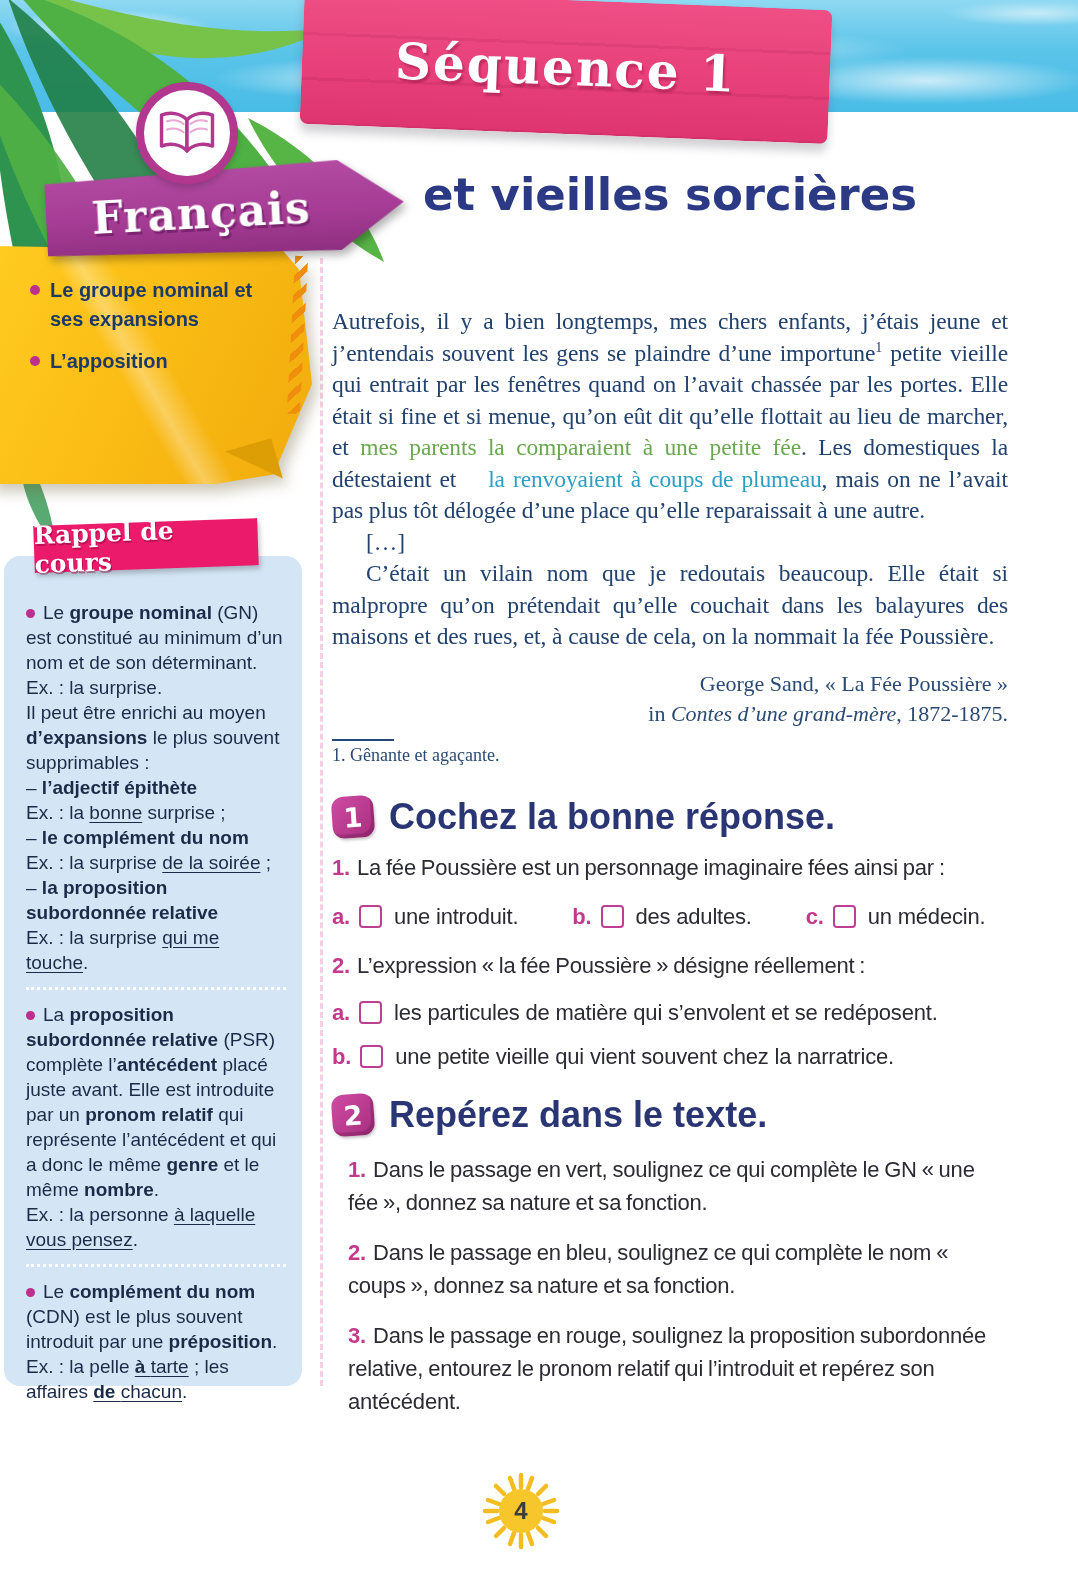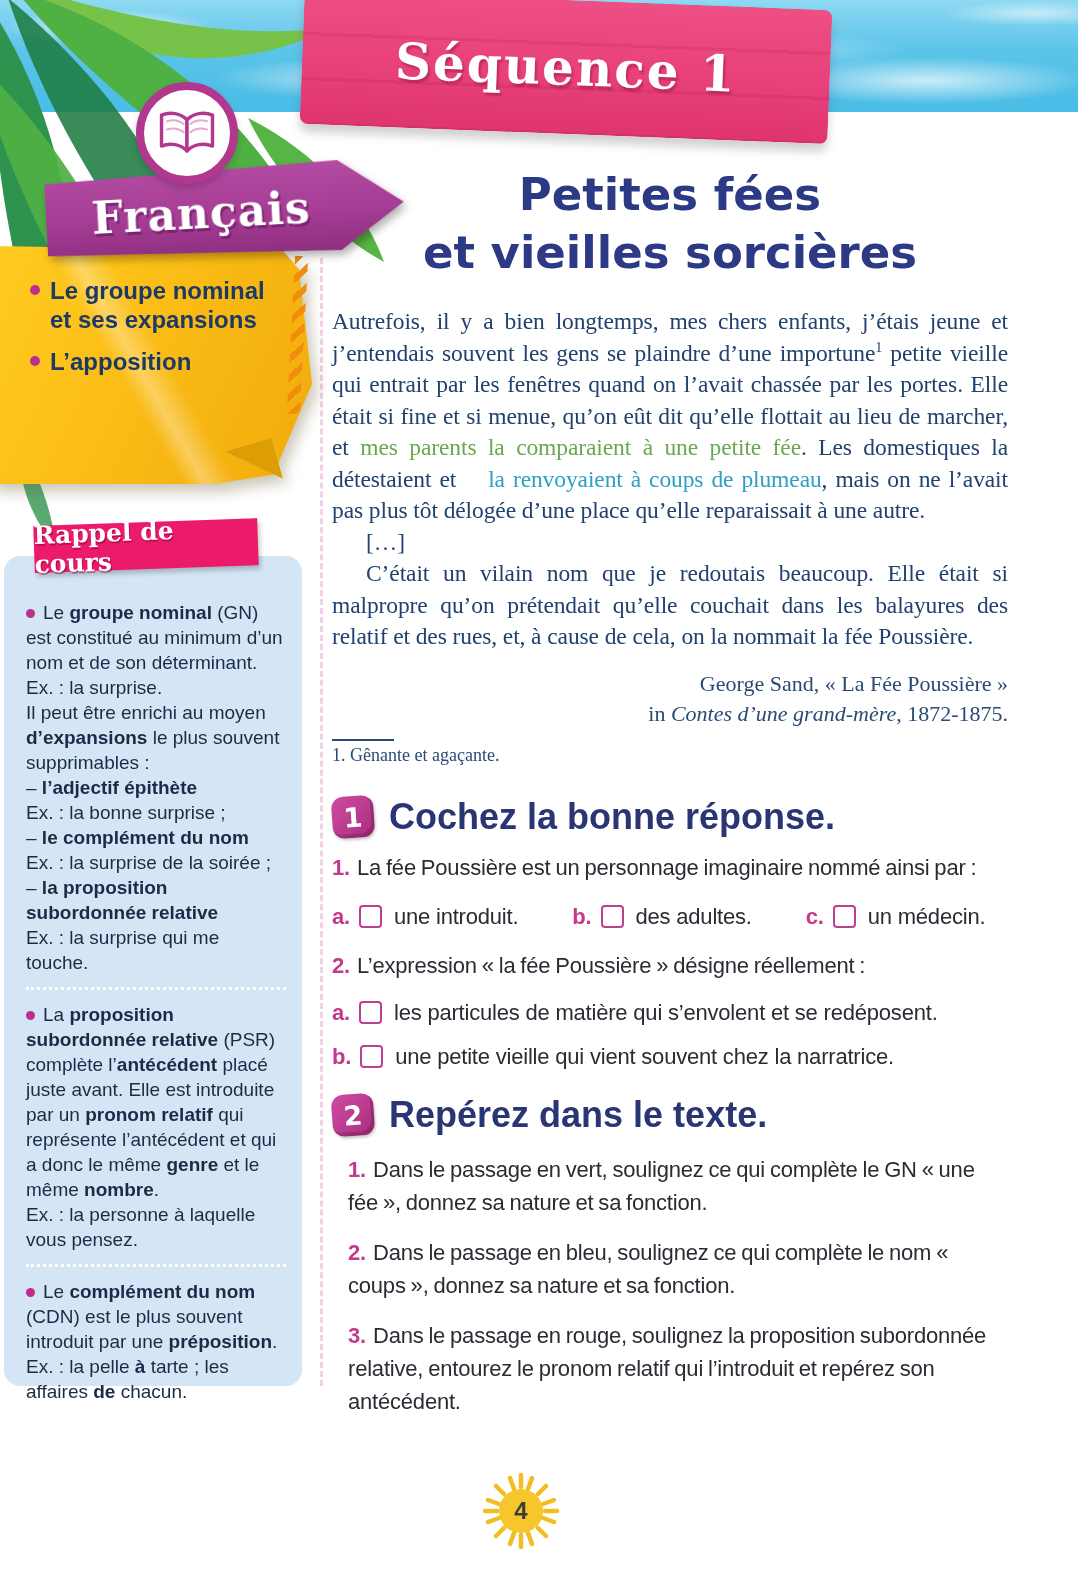--- a/index.html
+++ b/index.html
@@ -50,41 +50,41 @@
   .note-shape{position:absolute;inset:0;
     background:
       linear-gradient(60deg, rgba(255,255,255,0) 42%, rgba(255,255,255,.32) 47%, rgba(255,255,255,0) 54%),
       linear-gradient(115deg,#FFCC20 0%,#FBBD16 45%,#F1AB0B 100%);
     clip-path:polygon(0 0,91% 2%,96% 10%,100% 58%,88% 96%,70% 100%,0 100%);}
   .note-fold{position:absolute;right:34px;bottom:-2px;width:0;height:0;
     border-left:48px solid transparent;border-top:42px solid #DD9D05;transform:rotate(-16deg);}
   .note-zigzag{position:absolute;right:8px;top:10px;width:13px;height:158px;transform:rotate(3deg);
     background:repeating-linear-gradient(135deg,#EE8E0C 0 6px,rgba(0,0,0,0) 6px 14px);}
   .note-topics{position:absolute;left:40px;top:30px;width:240px;font-weight:bold;
-    font-size:24px;line-height:29px;color:#1D3A66;}
+    font-size:20px;line-height:29px;color:#1D3A66;}
   .topic{display:flex;margin-bottom:13px;}
   .dot{flex:none;width:10px;height:10px;border-radius:50%;background:#BE2E8C;margin:9px 10px 0 0;}
 
   
   .main-title{position:absolute;left:330px;top:166px;width:680px;text-align:center;z-index:2;
     color:#2C3A85;font-family:"DejaVu Sans",sans-serif;font-weight:bold;font-size:45px;line-height:58px;}
 
   
   .main-col{position:absolute;left:332px;top:306px;width:676px;}
   .passage{font-family:"Liberation Serif",serif;font-size:23.5px;line-height:31.5px;
     color:#21416E;text-align:justify;letter-spacing:-0.1px;}
   .passage p{margin:0;}
   .p-indent{text-indent:34px;}
   .attribution{margin-top:16px;text-align:right;font-family:"Liberation Serif",serif;
     font-size:22px;line-height:30px;color:#2A4A75;}
   .footnote-rule{width:62px;border:none;border-top:2px solid #2A4A75;margin:10px 0 4px;}
   .footnote{font-family:Liberation Serif, serif;font-size:18px;color:#2A4A75;}
 
   
-  .sb{font-weight:bold;} .su{text-underline-offset:3px;}
+  .sb{font-weight:bold;} .su{text-decoration:underline;text-underline-offset:3px;}
   .si{font-style:italic;} .ssup{vertical-align:super;font-size:0.6em;line-height:0;}
   .c-green{color:#69A84F;} .c-blue{color:#2E9FC4;margin-left:24px;} .c-red{color:#C4194E;}
 
   
   .exercises{margin-top:30px;}
   .ex-header{display:flex;align-items:center;margin:24px 0 10px;}
   .ex-badge{flex:none;width:42px;height:42px;border-radius:12px;color:#fff;
     background:linear-gradient(135deg,#CE4BA3,#A82F7E);
     display:flex;align-items:center;justify-content:center;
     font-family:"DejaVu Sans",sans-serif;font-weight:bold;font-size:27px;transform:rotate(-4deg);
@@ -167,21 +167,20 @@
       <div class="topic">
         <span class="dot"></span>
         <span>L’apposition</span>
       </div>
     </div>
   </div>
 
   <div class="side-dashes"></div>
 
   <div class="main-title">
-    <div>Petites fées</div>
     <div>et vieilles sorcières</div>
   </div>
 
   <div class="rappel-label">
     <span class="rappel-text">Rappel de cours</span>
   </div>
   <div class="sidebar">
     <div class="sb-bullet">
       <span class="dot"></span><span><span>Le </span><span class="sb">groupe nominal</span><span> (GN) est constitué au minimum d’un nom et de son déterminant.</span><br><span>Ex. : la surprise.</span><br><span>Il peut être enrichi au moyen </span><span class="sb">d’expansions</span><span> le plus souvent supprimables :</span><br><span>– </span><span class="sb">l’adjectif épithète</span><br><span>Ex. : la </span><span class="su">bonne</span><span> surprise ;</span><br><span>– </span><span class="sb">le complément du nom</span><br><span>Ex. : la surprise </span><span class="su">de la soirée</span><span> ;</span><br><span>– </span><span class="sb">la proposition subordonnée relative</span><br><span>Ex. : la surprise </span><span class="su">qui me touche</span><span>.</span></span>
     </div>
@@ -193,40 +192,40 @@
     <div class="sb-bullet">
       <span class="dot"></span><span><span>Le </span><span class="sb">complément du nom</span><span> (CDN) est le plus souvent introduit par une </span><span class="sb">préposition</span><span>.</span><br><span>Ex. : la pelle </span><span class="sb su">à </span><span class="su">tarte</span><span> ; les affaires </span><span class="sb su">de </span><span class="su">chacun</span><span>.</span></span>
     </div>
   </div>
 
   <div class="main-col">
 
     <div class="passage">
       <p><span>Autrefois, il y a bien longtemps, mes chers enfants, j’étais jeune et j’entendais souvent les gens se plaindre d’une importune</span><span class="ssup">1</span><span> petite vieille qui entrait par les fenêtres quand on l’avait chassée par les portes. Elle était si fine et si menue, qu’on eût dit qu’elle flottait au lieu de marcher, et </span><span class="c-green">mes parents la comparaient à une petite fée</span><span>. Les domestiques la détestaient et </span><span class="c-blue">la renvoyaient à coups de plumeau</span><span>, mais on ne l’avait pas plus tôt délogée d’une place qu’elle reparaissait à une autre.</span></p>
       <p class="p-indent"><span>[…]</span></p>
-      <p class="p-indent"><span>C’était un vilain nom que je redoutais beaucoup. Elle était si malpropre qu’on prétendait qu’elle couchait dans les balayures des relatif et des rues, et, à cause de cela, on la nommait la fée Poussière.</span></p>
+      <p class="p-indent"><span>C’était un vilain nom que je redoutais beaucoup. Elle était si malpropre qu’on prétendait qu’elle couchait dans les balayures des maisons et des rues, et, à cause de cela, on la nommait la fée Poussière.</span></p>
     </div>
 
     <div class="attribution">
       <div>George Sand, « La Fée Poussière »</div>
       <div><span>in </span><span class="si">Contes d’une grand-mère</span><span>, 1872-1875.</span></div>
     </div>
 
     <hr class="footnote-rule">
     <div class="footnote">1. Gênante et agaçante.</div>
 
     <div class="exercises">
 
       <div class="ex-header">
         <div class="ex-badge">1</div>
         <div class="ex-title">Cochez la bonne réponse.</div>
       </div>
 
       <div class="q">
-        <span class="qnum">1.</span><span>La fée Poussière est un personnage imaginaire nommé ainsi par :</span>
+        <span class="qnum">1.</span><span>La fée Poussière est un personnage imaginaire fées ainsi par :</span>
       </div>
 
       <div class="opt-row">
         <div class="opt">
           <span class="opt-letter">a.</span>
           <span class="checkbox"></span>
           <span>une introduit.</span>
         </div>
         <div class="opt">
           <span class="opt-letter">b.</span>

